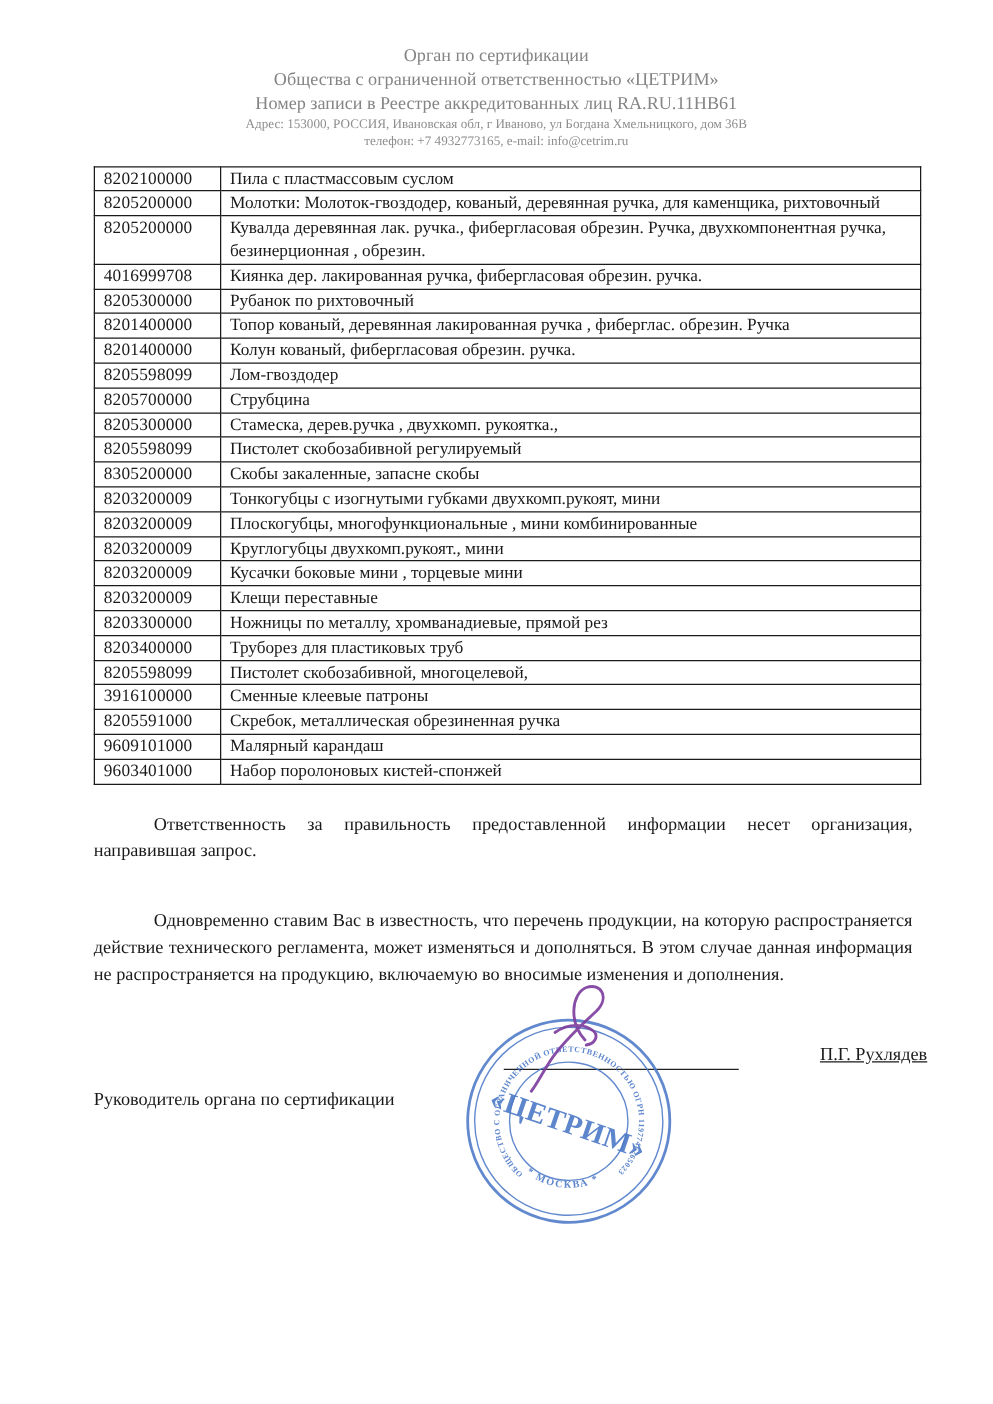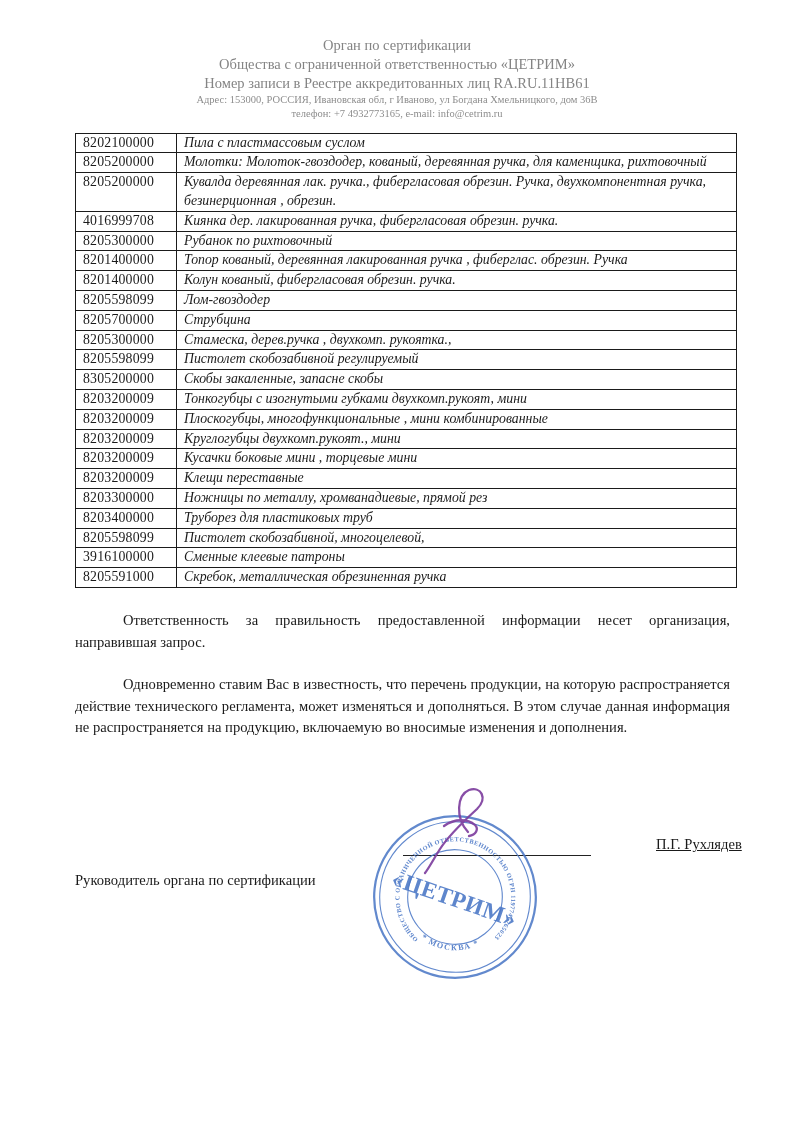--- a/index.html
+++ b/index.html
@@ -30,32 +30,32 @@
     table-layout: fixed;
   }
   table.products td {
     border: 1px solid #1b1b1b;
     font-size: 13.8px;
     line-height: 18.8px;
     padding: 0 4px 0 7px;
     vertical-align: top;
   }
   td.code { width: 89px; letter-spacing: 0.2px; }
-  td.desc { width: 548px; font-style: italic; }
+  td.desc { width: 548px; }
 
   
   .body-par {
     margin: 0 64px 0 75px;
     text-align: justify;
     text-indent: 48px;
     font-size: 14.6px;
     line-height: 21.6px;
   }
   .par-1 { margin-top: 22px; }
-  .par-2 { margin-top: 21px; }
+  .par-2 { margin-top: 34px; }
 
   
   .sig-row { position: absolute; left: 0; top: 836px; width: 100%; font-size: 14.6px; }
   .sig-role { position: absolute; left: 75px; top: 0; white-space: nowrap; margin-top: 36px; }
   .sig-name { position: absolute; left: 656px; top: 0; white-space: nowrap; text-decoration: underline; }
   .sig-line {
     position: absolute;
     left: 403px; top: 855px;
     width: 188px; height: 0;
     border-top: 1.6px solid #222;
@@ -182,21 +182,29 @@
     <tr>
       <td class="code">3916100000</td>
       <td class="desc">Сменные клеевые патроны</td>
     </tr>
 
     <tr>
       <td class="code">8205591000</td>
       <td class="desc">Скребок, металлическая обрезиненная ручка</td>
     </tr>
 
-
+    <tr>
+      <td class="code">9609101000</td>
+      <td class="desc">Малярный карандаш</td>
+    </tr>
+
+    <tr>
+      <td class="code">9603401000</td>
+      <td class="desc">Набор поролоновых кистей-спонжей</td>
+    </tr>
   </tbody>
   </table>
 
   <p class="body-par par-1">Ответственность за правильность предоставленной информации несет организация, направившая запрос.</p>
   <p class="body-par par-2">Одновременно ставим Вас в известность, что перечень продукции, на которую распространяется действие технического регламента, может изменяться и дополняться. В этом случае данная информация не распространяется на продукцию, включаемую во вносимые изменения и дополнения.</p>
 
   <div class="sig-line"></div>
   <div class="sig-row">
     <span class="sig-role">Руководитель органа по сертификации</span>
     <span class="sig-name">П.Г. Рухлядев</span>

